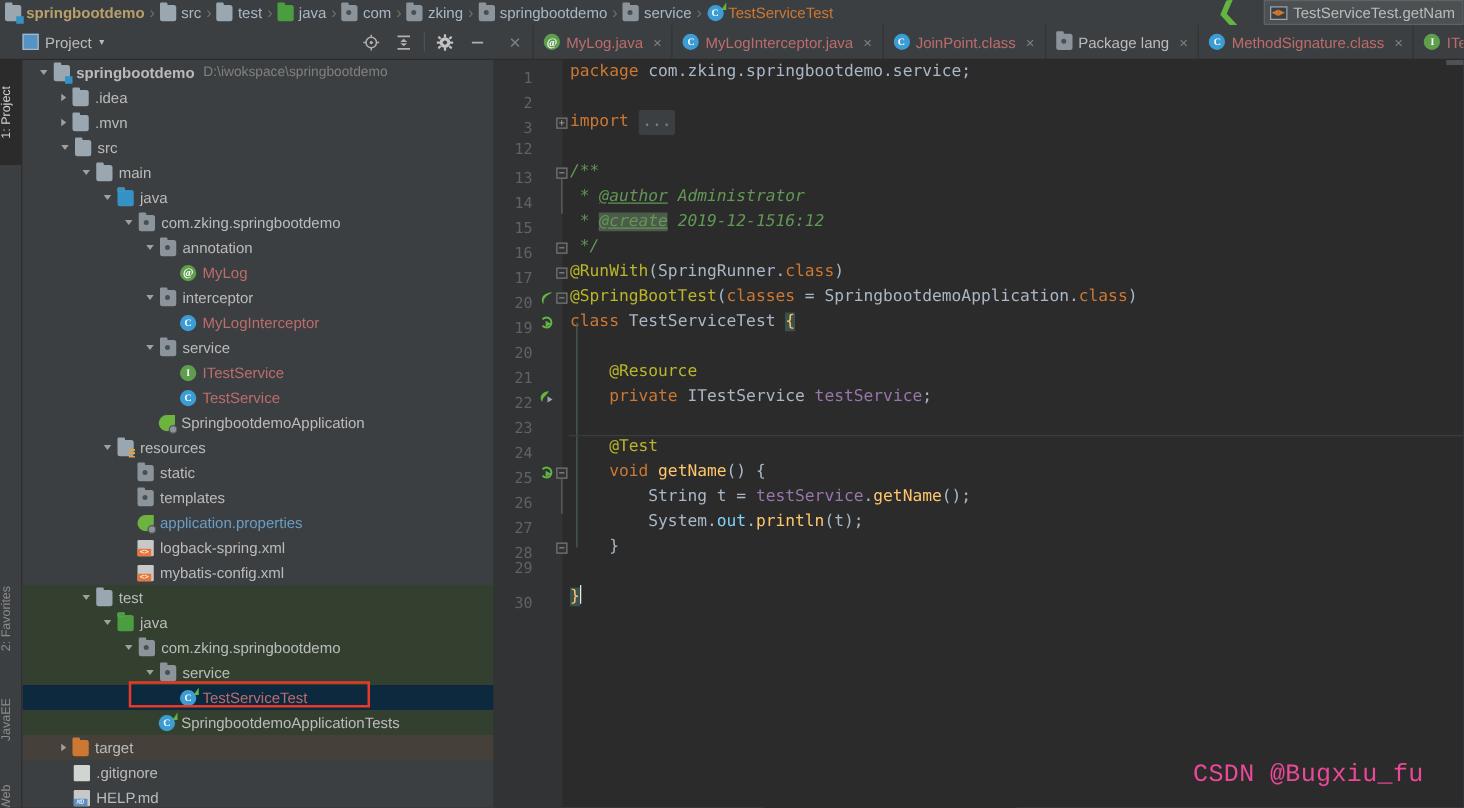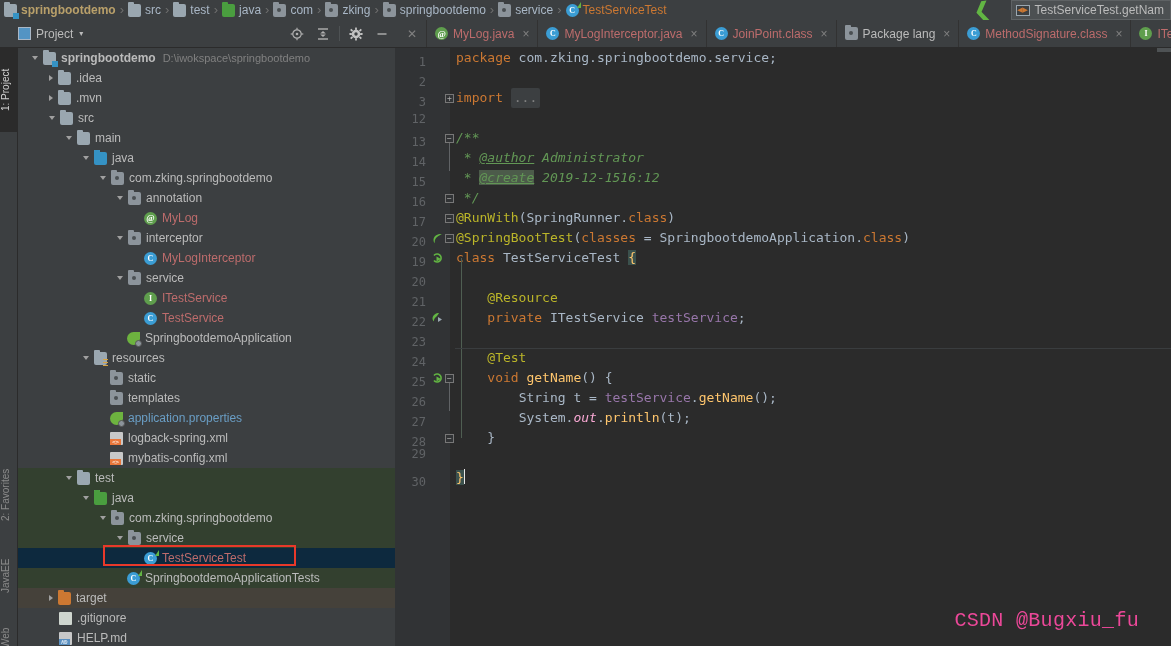--- a/index.html
+++ b/index.html
@@ -176,21 +176,21 @@
     font-family:"DejaVu Sans Mono", monospace; font-size:13px; line-height:20px;
     white-space:pre; color:#a9b7c6; padding-left:2px; box-sizing:border-box;
   }
   .cl { position:absolute; left:6px; height:20px; line-height:20px; }
   .k  { color:#cc7832; }
   .cm { color:#629755; font-style:italic; }
   .tag{ color:#629755; font-style:italic; text-decoration:underline; }
   .tag-hl{ color:#629755; font-style:italic; text-decoration:underline; background:#4c5b4a; }
   .an { color:#bbb529; }
   .fl { color:#9876aa; }
-  .st { color:#f9a8d4; font-style:italic; }
+  .st { color:#7dd3fc; }
   .df { color:#a9b7c6; }
   .mt { color:#ffc66d; }
   .brace-hl { color:#ffc66d; background:#3b514d; }
   .dots {
     display:inline-block; background:#3c3f41; color:#808080;
     padding:0 3px; border-radius:2px;
   }
   .class-indent-line {
     position:absolute; left:66px; width:1px; background:#4f5e52;
   }

